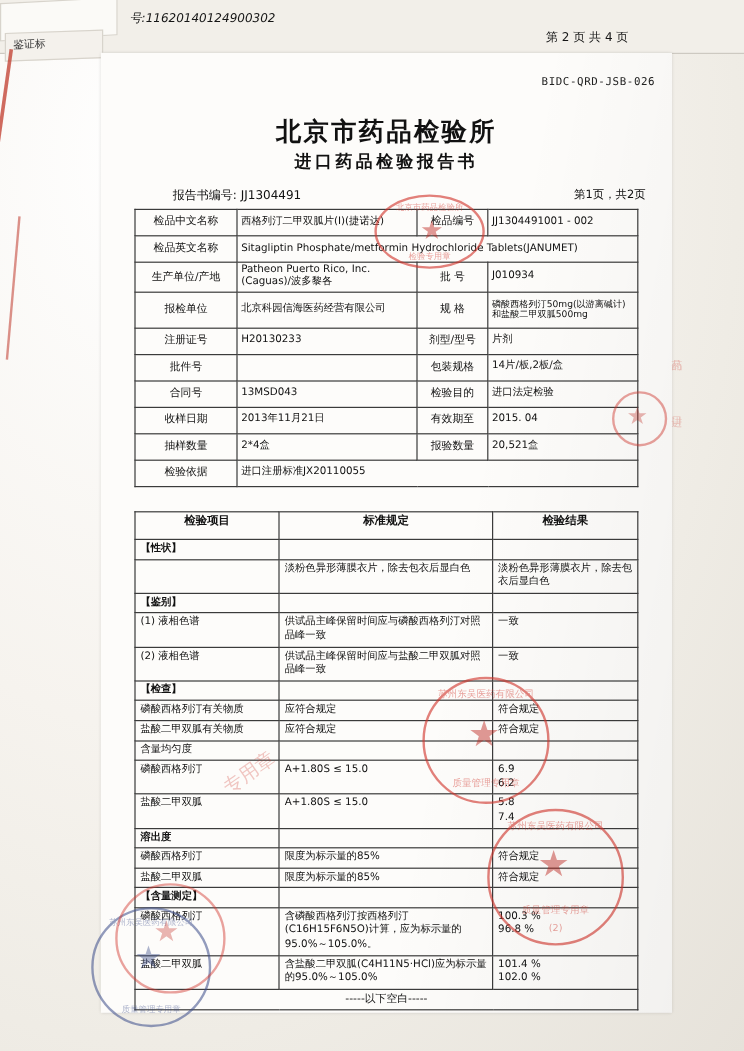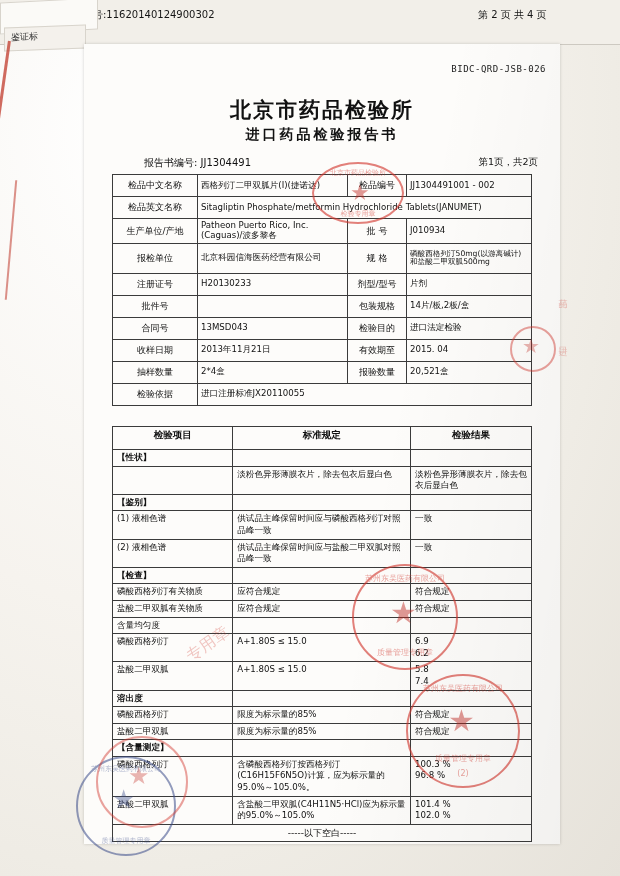--- a/index.html
+++ b/index.html
@@ -20,23 +20,23 @@
   #topband{
     position:absolute;left:0;top:0;width:620px;height:44px;
     background:#f2efe9;
     border-bottom:1px solid #cdc9c1;
   }
   #topband .tb-text{
     position:absolute;top:8px;
     font-size:10px;color:#151515;white-space:nowrap;
     font-family:"DejaVu Sans","Liberation Sans",sans-serif;
   }
-  #tb-barcode{left:93px;}
+  #tb-barcode{left:108px;font-style:italic;}
   #tb-client{left:232px;}
-  #tb-page{left:478px;}
+  #tb-page{left:455px;margin-top:16px;}
   
   .corner-art{position:absolute;background:#fbfaf7;border:1px solid #d8d4cc;}
   #ca1{left:0;top:0;width:96px;height:30px;transform:skewY(-3deg);}
   #ca2{left:4px;top:26px;width:80px;height:22px;transform:skewY(-2deg);background:#f4f1ec;}
   #ca2 span{position:absolute;left:6px;top:3px;font-size:9px;color:#333;}
   
   #redline{
     position:absolute;left:-6px;top:40px;width:3px;height:200px;
     background:#c0392b;transform:rotate(8deg);opacity:.75;
   }

